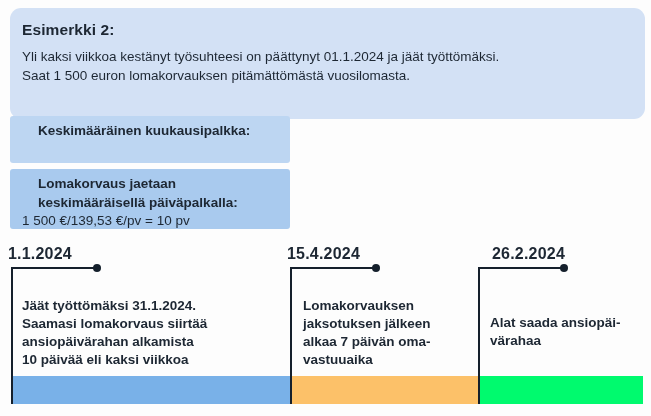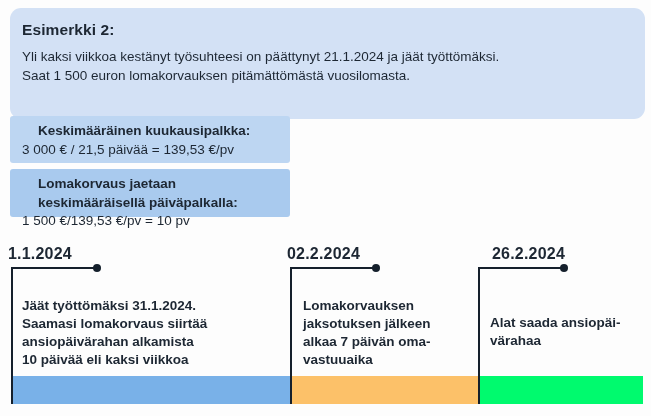--- a/index.html
+++ b/index.html
@@ -21,21 +21,21 @@
   .intro-title { font-size: 15.5px; font-weight: 700; margin-bottom: 8px; letter-spacing: .1px; }
   .intro-body { font-size: 13.5px; line-height: 19px; white-space: pre-line; }
 
   
   .calc-box {
     position: absolute; left: 10px; width: 280px;
     border-radius: 3px; padding: 6px 10px 0 12px;
     font-size: 13.5px; line-height: 18.5px;
   }
   .calc-box-1 { top: 116px; height: 47px; }
-  .calc-box-2 { top: 169px; height: 48px; }
+  .calc-box-2 { top: 169px; height: 60px; }
   .calc-heading { font-weight: 700; white-space: pre-line; padding-left: 16px; }
   .calc-formula { white-space: pre-line; }
 
   
   .event-date {
     position: absolute; top: 245px;
     font-size: 16px; font-weight: 700; letter-spacing: .2px;
   }
   .hline { position: absolute; top: 267px; height: 2px; z-index: 3; }
   .dot { position: absolute; top: 264px; width: 8px; height: 8px; border-radius: 50%; z-index: 3; }
@@ -48,27 +48,26 @@
   .desc-3 { top: 314px; }
   .bar { position: absolute; top: 376px; height: 28px; z-index: 1; }
 </style>
 </head>
 <body style="background-color: rgb(253, 253, 253); color: rgb(29, 39, 51);">
 
 <div class="page">
 
   <section class="intro-box" style="background-color: rgb(211, 225, 245);">
     <h1 class="intro-title">Esimerkki 2:</h1>
-    <p class="intro-body">Yli kaksi viikkoa kestänyt työsuhteesi on päättynyt 21.1.2024 ja jäät työttömäksi.
+    <p class="intro-body">Yli kaksi viikkoa kestänyt työsuhteesi on päättynyt 01.1.2024 ja jäät työttömäksi.
 Saat 1 500 euron lomakorvauksen pitämättömästä vuosilomasta.</p>
   </section>
 
   <section class="calc-box calc-box-1" style="background-color: rgb(189, 214, 242);">
     <p class="calc-heading">Keskimääräinen kuukausipalkka:</p>
-    <p class="calc-formula">3 000 € / 21,5 päivää = 139,53 €/pv</p>
   </section>
 
   <section class="calc-box calc-box-2" style="background-color: rgb(169, 202, 238);">
     <p class="calc-heading">Lomakorvaus jaetaan
 keskimääräisellä päiväpalkalla:</p>
     <p class="calc-formula">1 500 €/139,53 €/pv = 10 pv</p>
   </section>
 
   <div>
     <div class="event-date" style="left:8px;">1.1.2024</div>
@@ -76,21 +75,21 @@
     <div class="dot" style="left: 93px; background-color: rgb(21, 32, 44);"></div>
     <div class="vline" style="left: 11px; background-color: rgb(21, 32, 44);"></div>
     <div class="event-desc desc-1" style="left:22px;width:262px;">Jäät työttömäksi 31.1.2024.
 Saamasi lomakorvaus siirtää
 ansiopäivärahan alkamista
 10 päivää eli kaksi viikkoa</div>
     <div class="bar" style="left: 12px; width: 278px; background-color: rgb(121, 177, 232);"></div>
   </div>
 
   <div>
-    <div class="event-date" style="left:287px;">02.2.2024</div>
+    <div class="event-date" style="left:287px;">15.4.2024</div>
     <div class="hline" style="left: 290px; width: 86px; background-color: rgb(21, 32, 44);"></div>
     <div class="dot" style="left: 372px; background-color: rgb(21, 32, 44);"></div>
     <div class="vline" style="left: 290px; background-color: rgb(21, 32, 44);"></div>
     <div class="event-desc desc-2" style="left:303px;width:170px;">Lomakorvauksen
 jaksotuksen jälkeen
 alkaa 7 päivän oma-
 vastuuaika</div>
     <div class="bar" style="left: 292px; width: 186px; background-color: rgb(252, 193, 105);"></div>
   </div>
 

